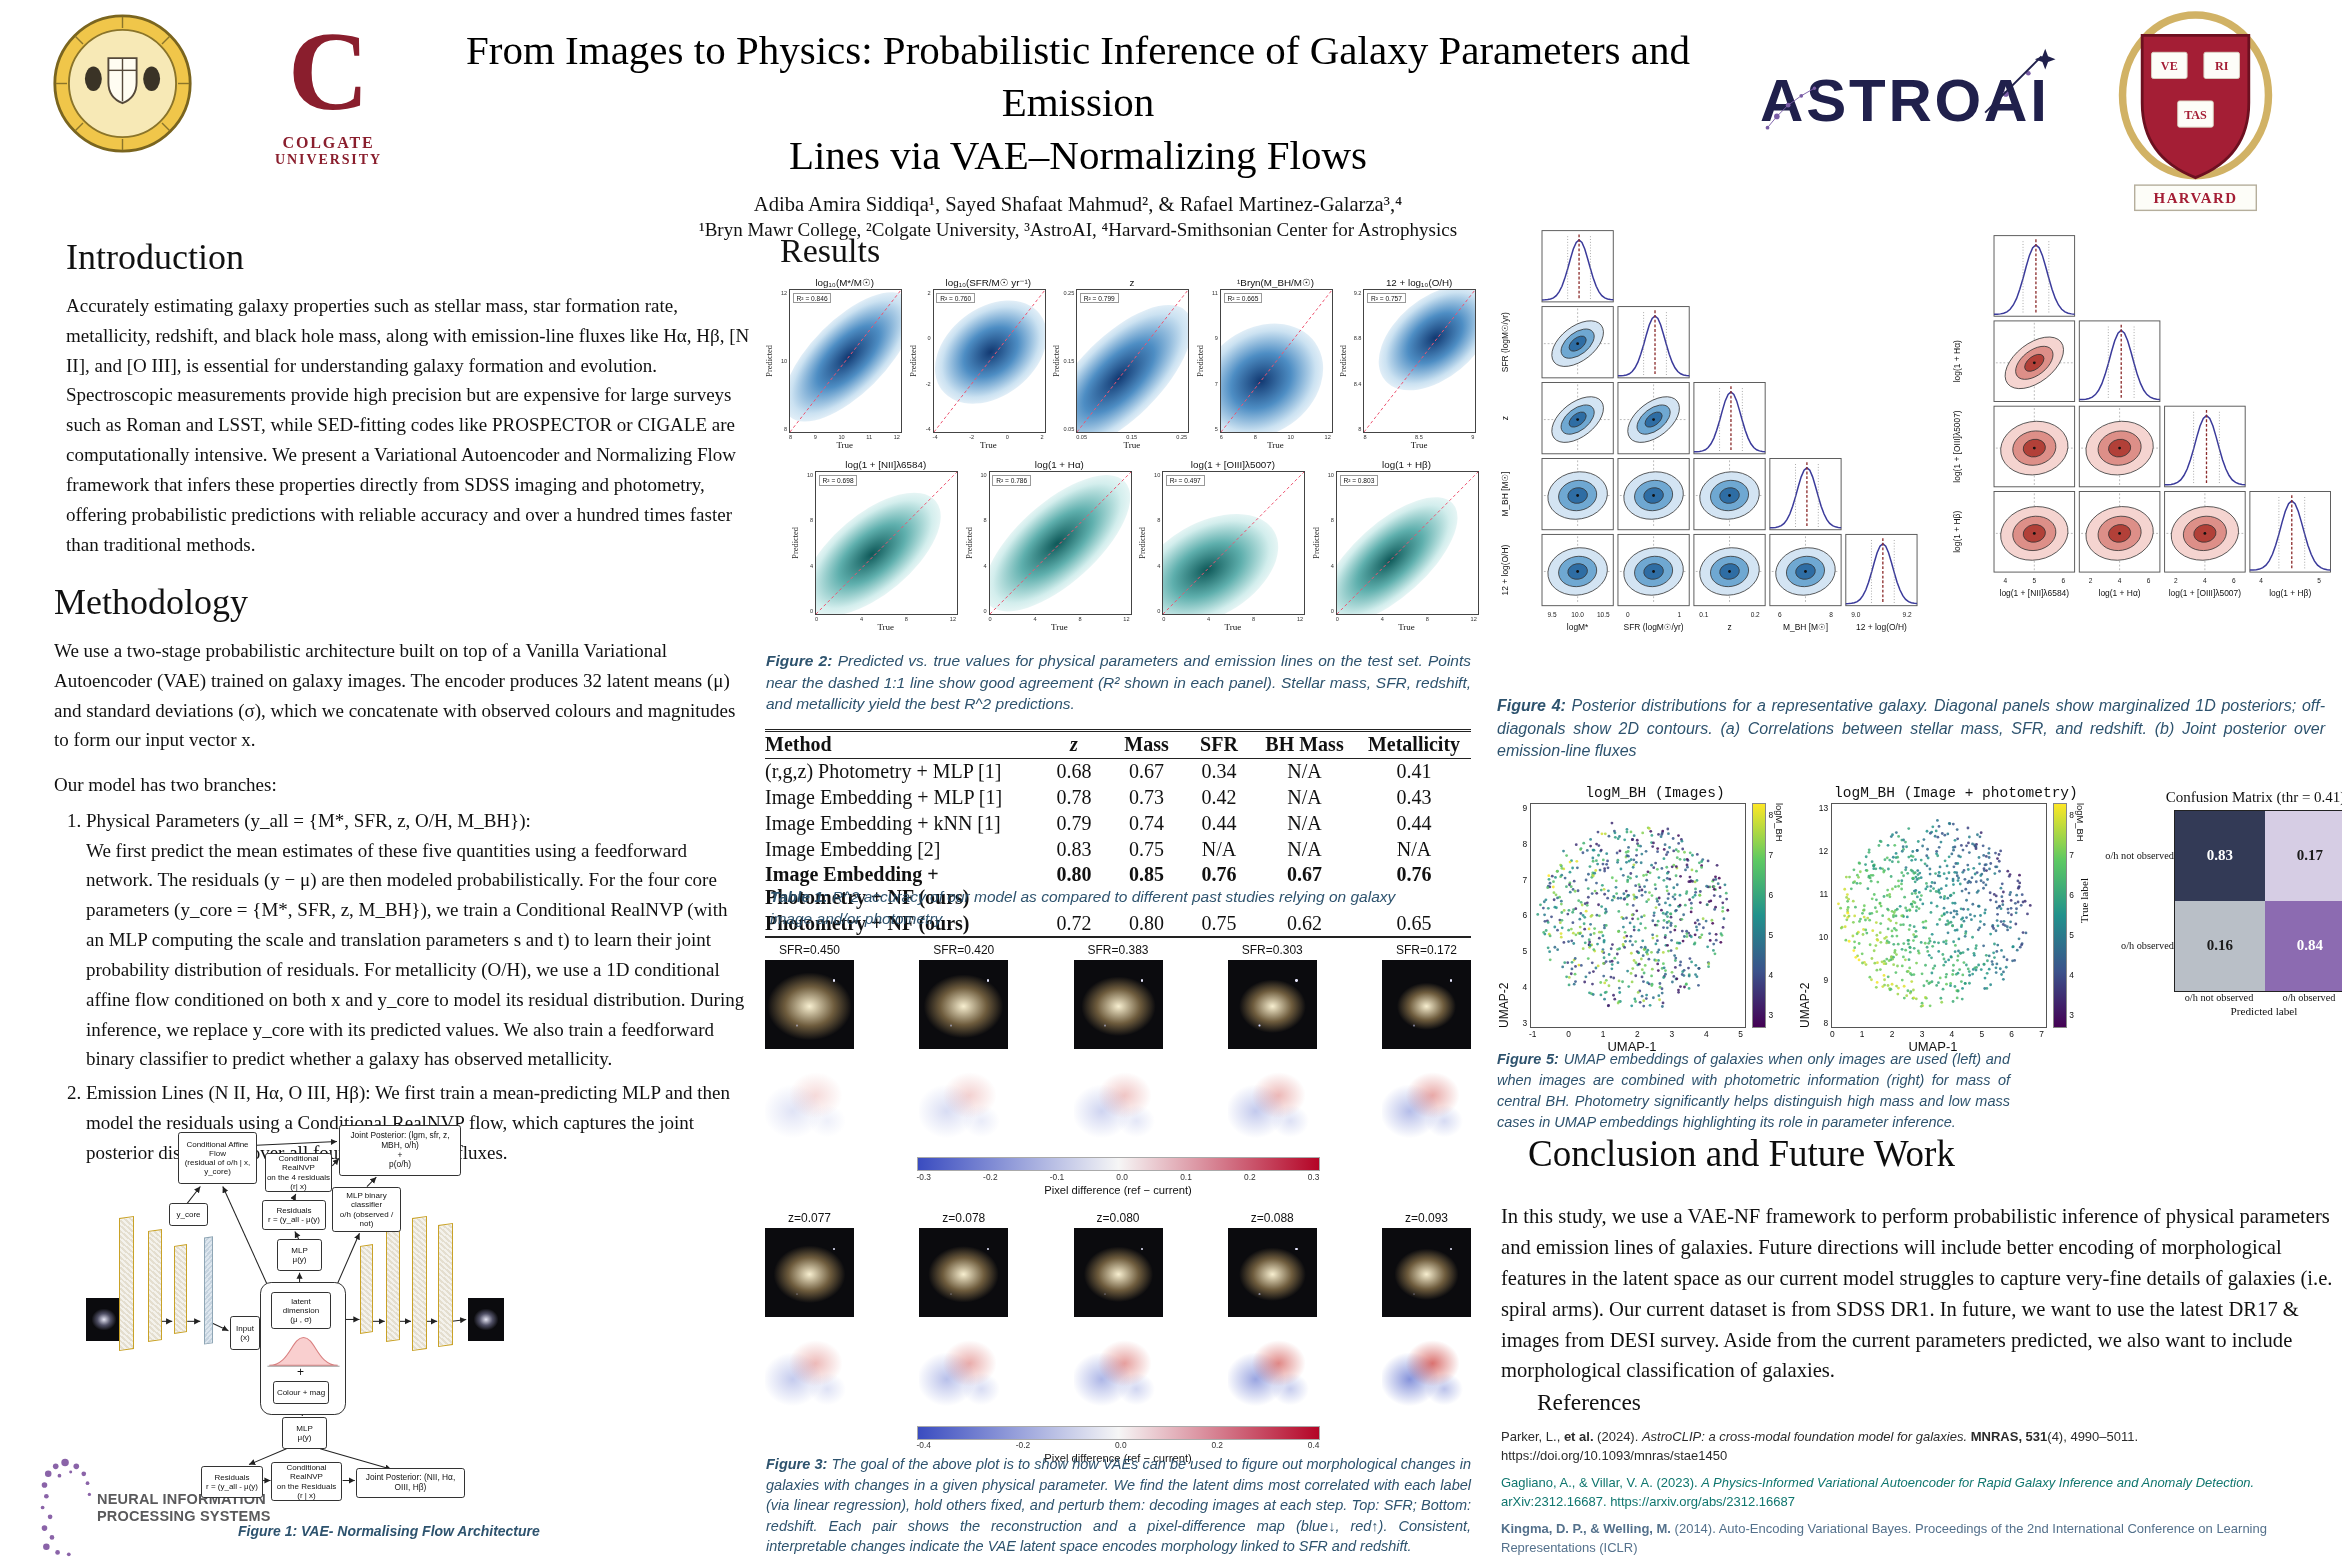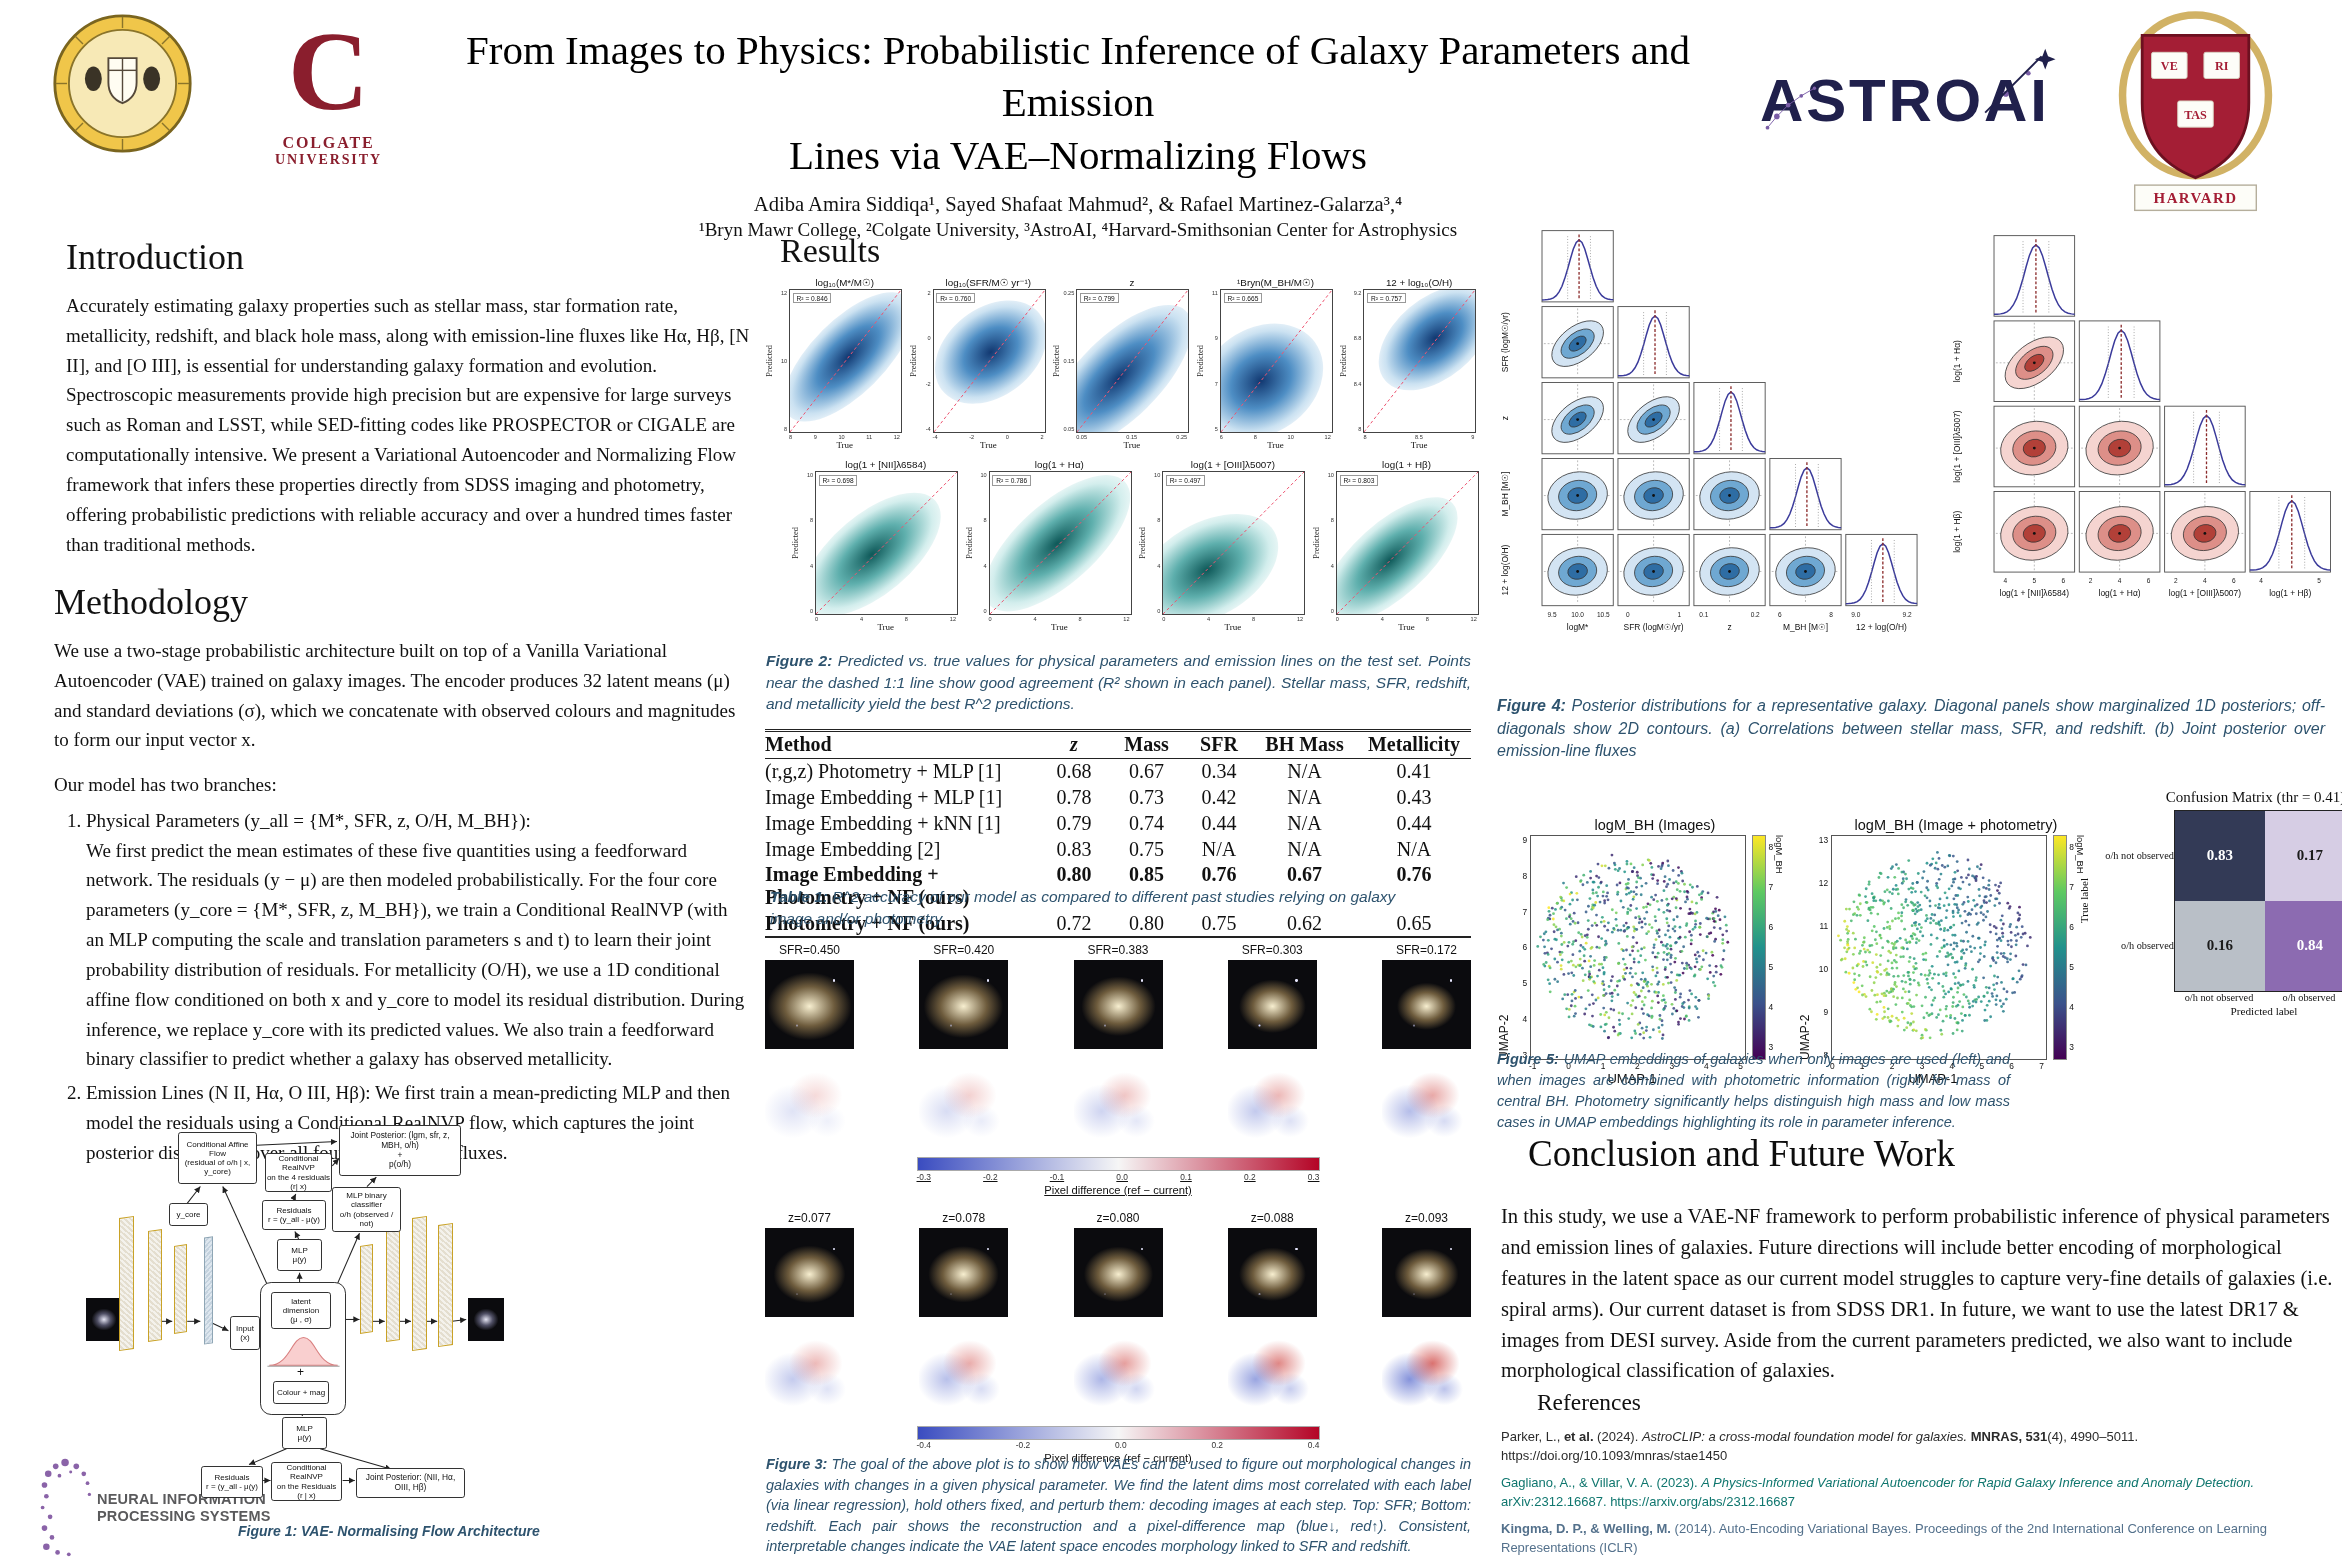--- a/index.html
+++ b/index.html
@@ -43,21 +43,21 @@
   .tbl .last{border-bottom:2.3px solid #222;}
   
   .g3lab{font-family:"Liberation Sans",sans-serif;font-size:12px;text-align:center;margin-bottom:2.8px;}
   .g3{position:relative;width:89px;height:89px;background:#0b0b0e;overflow:hidden;}
   .g3 .star{position:absolute;width:2.3px;height:2.3px;border-radius:50%;background:#e8e8ff;top:22%;left:76%;box-shadow:-37px 45px 0 -0.5px #cfd4ff;}
   .d3{width:89px;height:89px;background:#fff;}
   .cbar{height:12px;background:linear-gradient(to right,#3a4cc0,#f6f6f6 50%,#b40426);border:0.5px solid #aaa;}
   .cbticks{display:flex;justify-content:space-between;font-family:"Liberation Sans",sans-serif;font-size:8.4px;color:#333;margin-top:0.9px;}
   .cblabel{font-family:"Liberation Sans",sans-serif;font-size:11.2px;text-align:center;margin-top:1.9px;}
   
-  .umt{font-family:Liberation Sans, sans-serif;font-size:14.5px;text-align:center;margin-bottom:1.9px;margin-left:28px;white-space:nowrap;margin-top:32px;}
+  .umt{font-family:Liberation Mono, monospace;font-size:14.5px;text-align:center;margin-bottom:1.9px;margin-left:28px;white-space:nowrap;}
   .umyl{writing-mode:vertical-rl;transform:rotate(180deg);font-size:12px;font-family:"Liberation Sans",sans-serif;}
   .umyt{display:flex;flex-direction:column;justify-content:space-between;font-size:8.4px;font-family:"Liberation Sans",sans-serif;text-align:right;width:19px;padding-right:2.8px;box-sizing:border-box;}
   .umplot{position:relative;border:0.9px solid #555;background:#fff;}
   .umxt{display:flex;justify-content:space-between;font-size:8.4px;font-family:"Liberation Sans",sans-serif;margin-top:0.9px;}
   .umxl{font-size:13px;font-family:"Liberation Sans",sans-serif;text-align:center;margin-left:28px;}
   .umcb{width:12px;background:linear-gradient(to top,#440154,#3b528b 25%,#21918c 50%,#5ec962 75%,#fde725);border:0.5px solid #888;}
   
   .cmcell{width:90px;height:90px;display:flex;align-items:center;justify-content:center;font-weight:bold;font-size:15px;}
   .cmt{font-size:15px;text-align:center;margin-bottom:3.7px;}
   .cml{font-size:10.3px;text-align:right;}
@@ -641,21 +641,21 @@
             </div>
           </div>
         </div>
         <div style="display: flex; justify-content: space-between; margin-top: 8.4px;">
           <div class="d3" style="background-image: radial-gradient(42% 36% at 57% 43%, rgba(196, 28, 24, 0.16) 0%, rgba(196, 28, 24, 0) 72%), radial-gradient(46% 42% at 31% 61%, rgba(38, 62, 190, 0.145) 0%, rgba(38, 62, 190, 0) 72%), radial-gradient(30% 26% at 70% 72%, rgba(38, 62, 190, 0.08) 0%, rgba(38, 62, 190, 0) 70%);"></div>
           <div class="d3" style="background-image: radial-gradient(42% 36% at 57% 43%, rgba(196, 28, 24, 0.2) 0%, rgba(196, 28, 24, 0) 72%), radial-gradient(46% 42% at 31% 61%, rgba(38, 62, 190, 0.18) 0%, rgba(38, 62, 190, 0) 72%), radial-gradient(30% 26% at 70% 72%, rgba(38, 62, 190, 0.1) 0%, rgba(38, 62, 190, 0) 70%);"></div>
           <div class="d3" style="background-image: radial-gradient(42% 36% at 57% 43%, rgba(196, 28, 24, 0.25) 0%, rgba(196, 28, 24, 0) 72%), radial-gradient(46% 42% at 31% 61%, rgba(38, 62, 190, 0.224) 0%, rgba(38, 62, 190, 0) 72%), radial-gradient(30% 26% at 70% 72%, rgba(38, 62, 190, 0.125) 0%, rgba(38, 62, 190, 0) 70%);"></div>
           <div class="d3" style="background-image: radial-gradient(42% 36% at 57% 43%, rgba(196, 28, 24, 0.31) 0%, rgba(196, 28, 24, 0) 72%), radial-gradient(46% 42% at 31% 61%, rgba(38, 62, 190, 0.28) 0%, rgba(38, 62, 190, 0) 72%), radial-gradient(30% 26% at 70% 72%, rgba(38, 62, 190, 0.157) 0%, rgba(38, 62, 190, 0) 70%);"></div>
           <div class="d3" style="background-image: radial-gradient(42% 36% at 57% 43%, rgba(196, 28, 24, 0.38) 0%, rgba(196, 28, 24, 0) 72%), radial-gradient(46% 42% at 31% 61%, rgba(38, 62, 190, 0.34) 0%, rgba(38, 62, 190, 0) 72%), radial-gradient(30% 26% at 70% 72%, rgba(38, 62, 190, 0.19) 0%, rgba(38, 62, 190, 0) 70%);"></div>
         </div>
-        <div style="width: 403px; margin: 11.2px auto 0px; text-decoration: underline;">
+        <div style="width: 403px; margin: 11.2px auto 0px;">
           <div class="cbar"></div>
           <div class="cbticks">
             <div>-0.3</div>
             <div>-0.2</div>
             <div>-0.1</div>
             <div>0.0</div>
             <div>0.1</div>
             <div>0.2</div>
             <div>0.3</div>
           </div>

